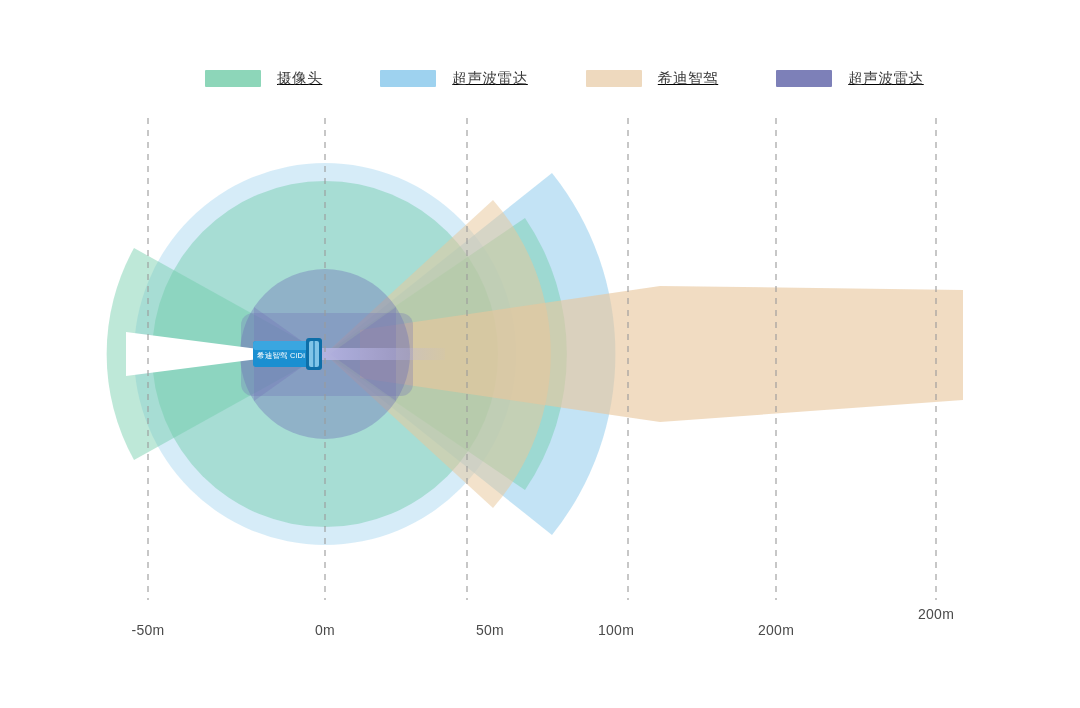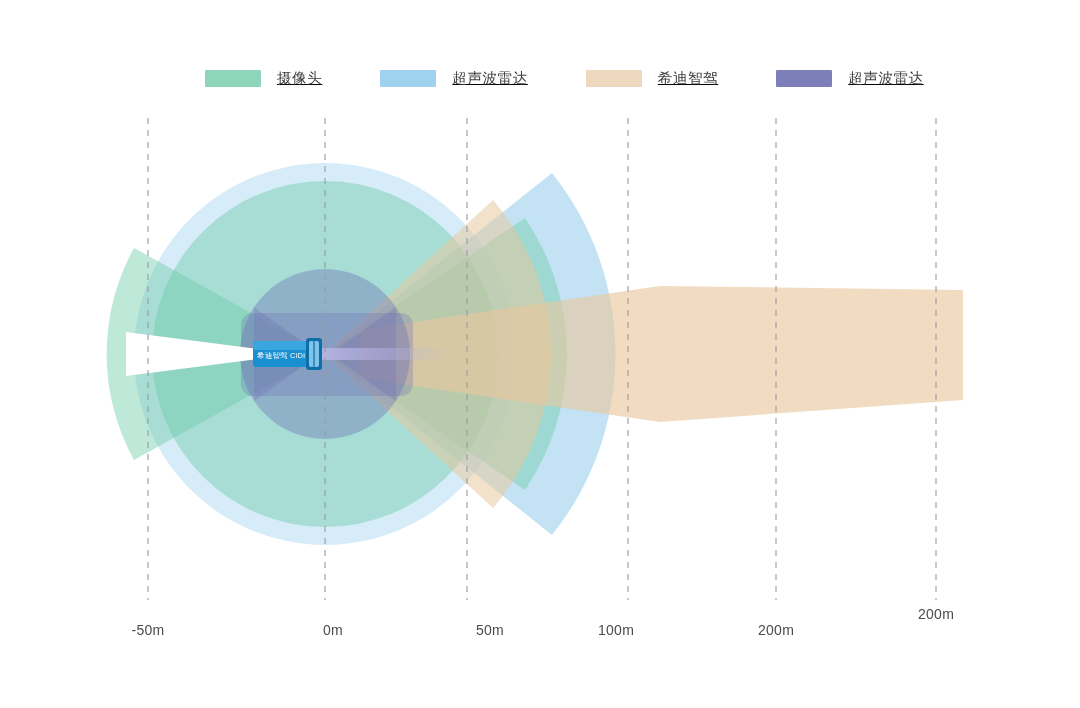--- a/index.html
+++ b/index.html
@@ -159,20 +159,20 @@
       <line x1="325" y1="118" x2="325" y2="600"></line>
       <line x1="467" y1="118" x2="467" y2="600"></line>
       <line x1="628" y1="118" x2="628" y2="600"></line>
       <line x1="776" y1="118" x2="776" y2="600"></line>
       <line x1="936" y1="118" x2="936" y2="600"></line>
     </g>
   </svg>
 
   <div>
     <span class="tick-label" style="left:148px; top:622px;">-50m</span>
-    <span class="tick-label" style="left:333px; top:622px;">0m</span>
+    <span class="tick-label" style="left:325px; top:622px;">0m</span>
     <span class="tick-label" style="left:467px; top:622px;margin-left:23px;">50m</span>
     <span class="tick-label" style="left:616px; top:622px;">100m</span>
     <span class="tick-label" style="left:776px; top:622px;">200m</span>
     <span class="tick-label" style="left:936px; top:606px;">200m</span>
   </div>
 
 </div>
 
 </body></html>

